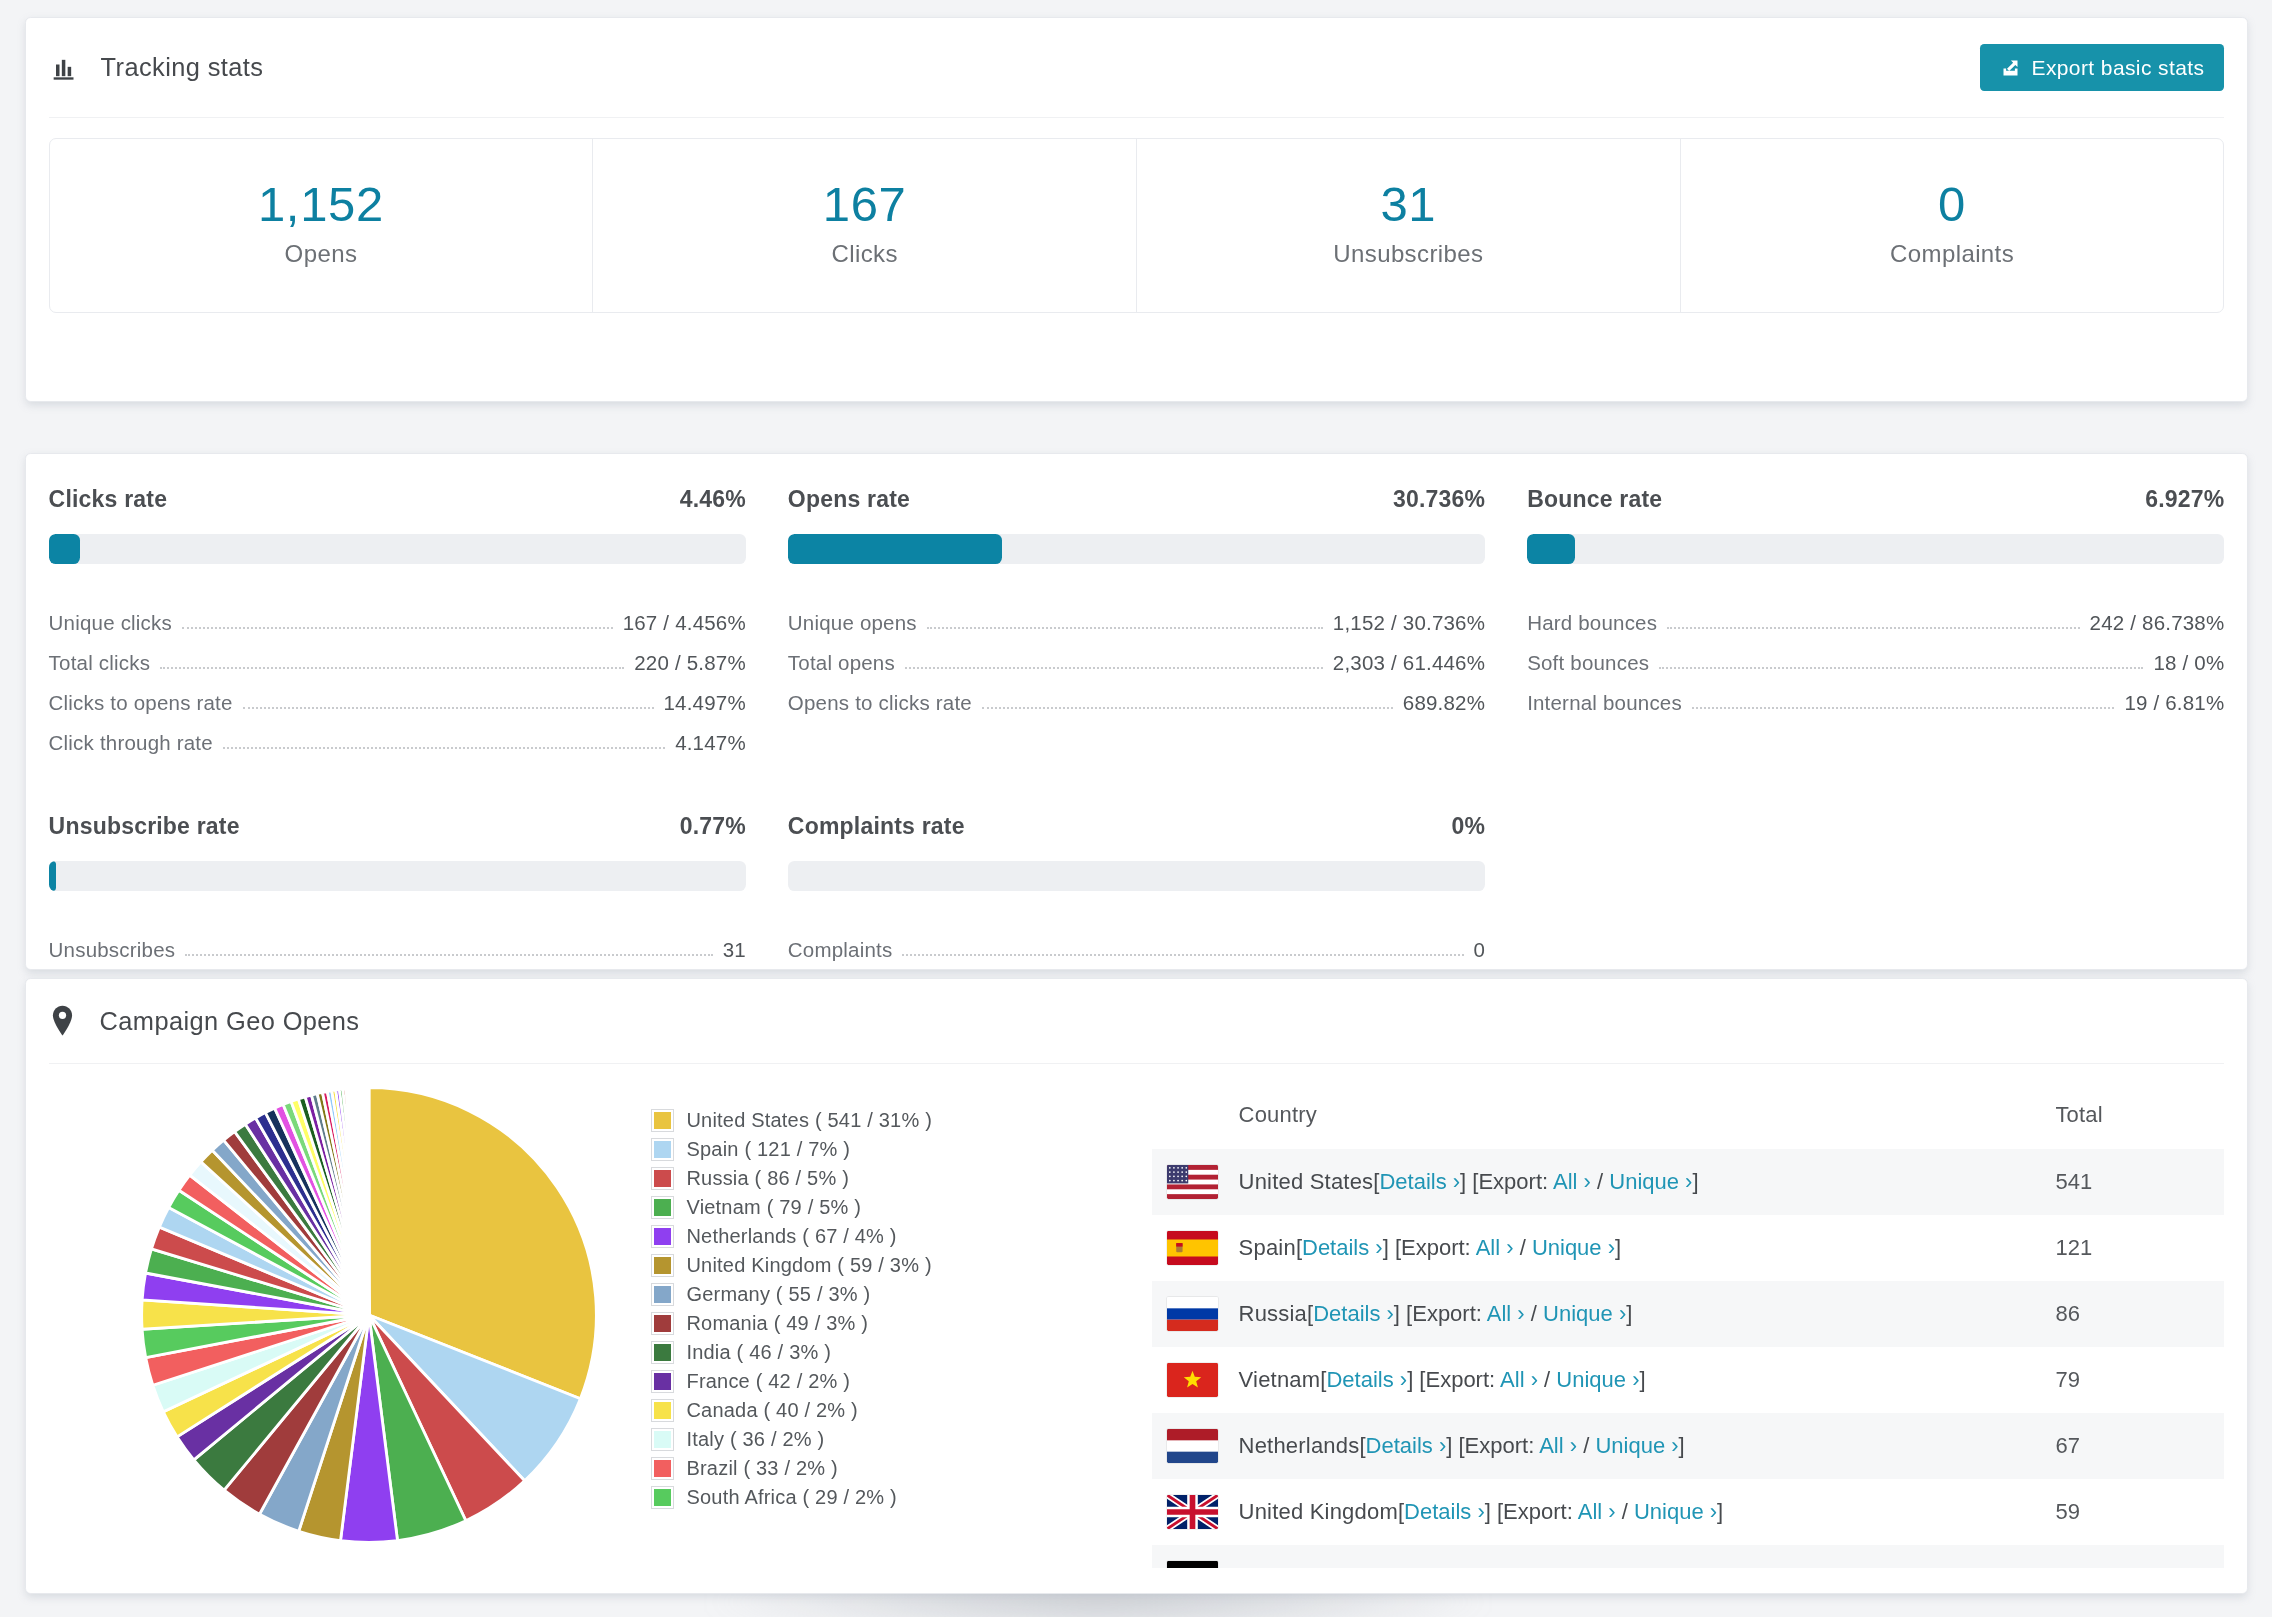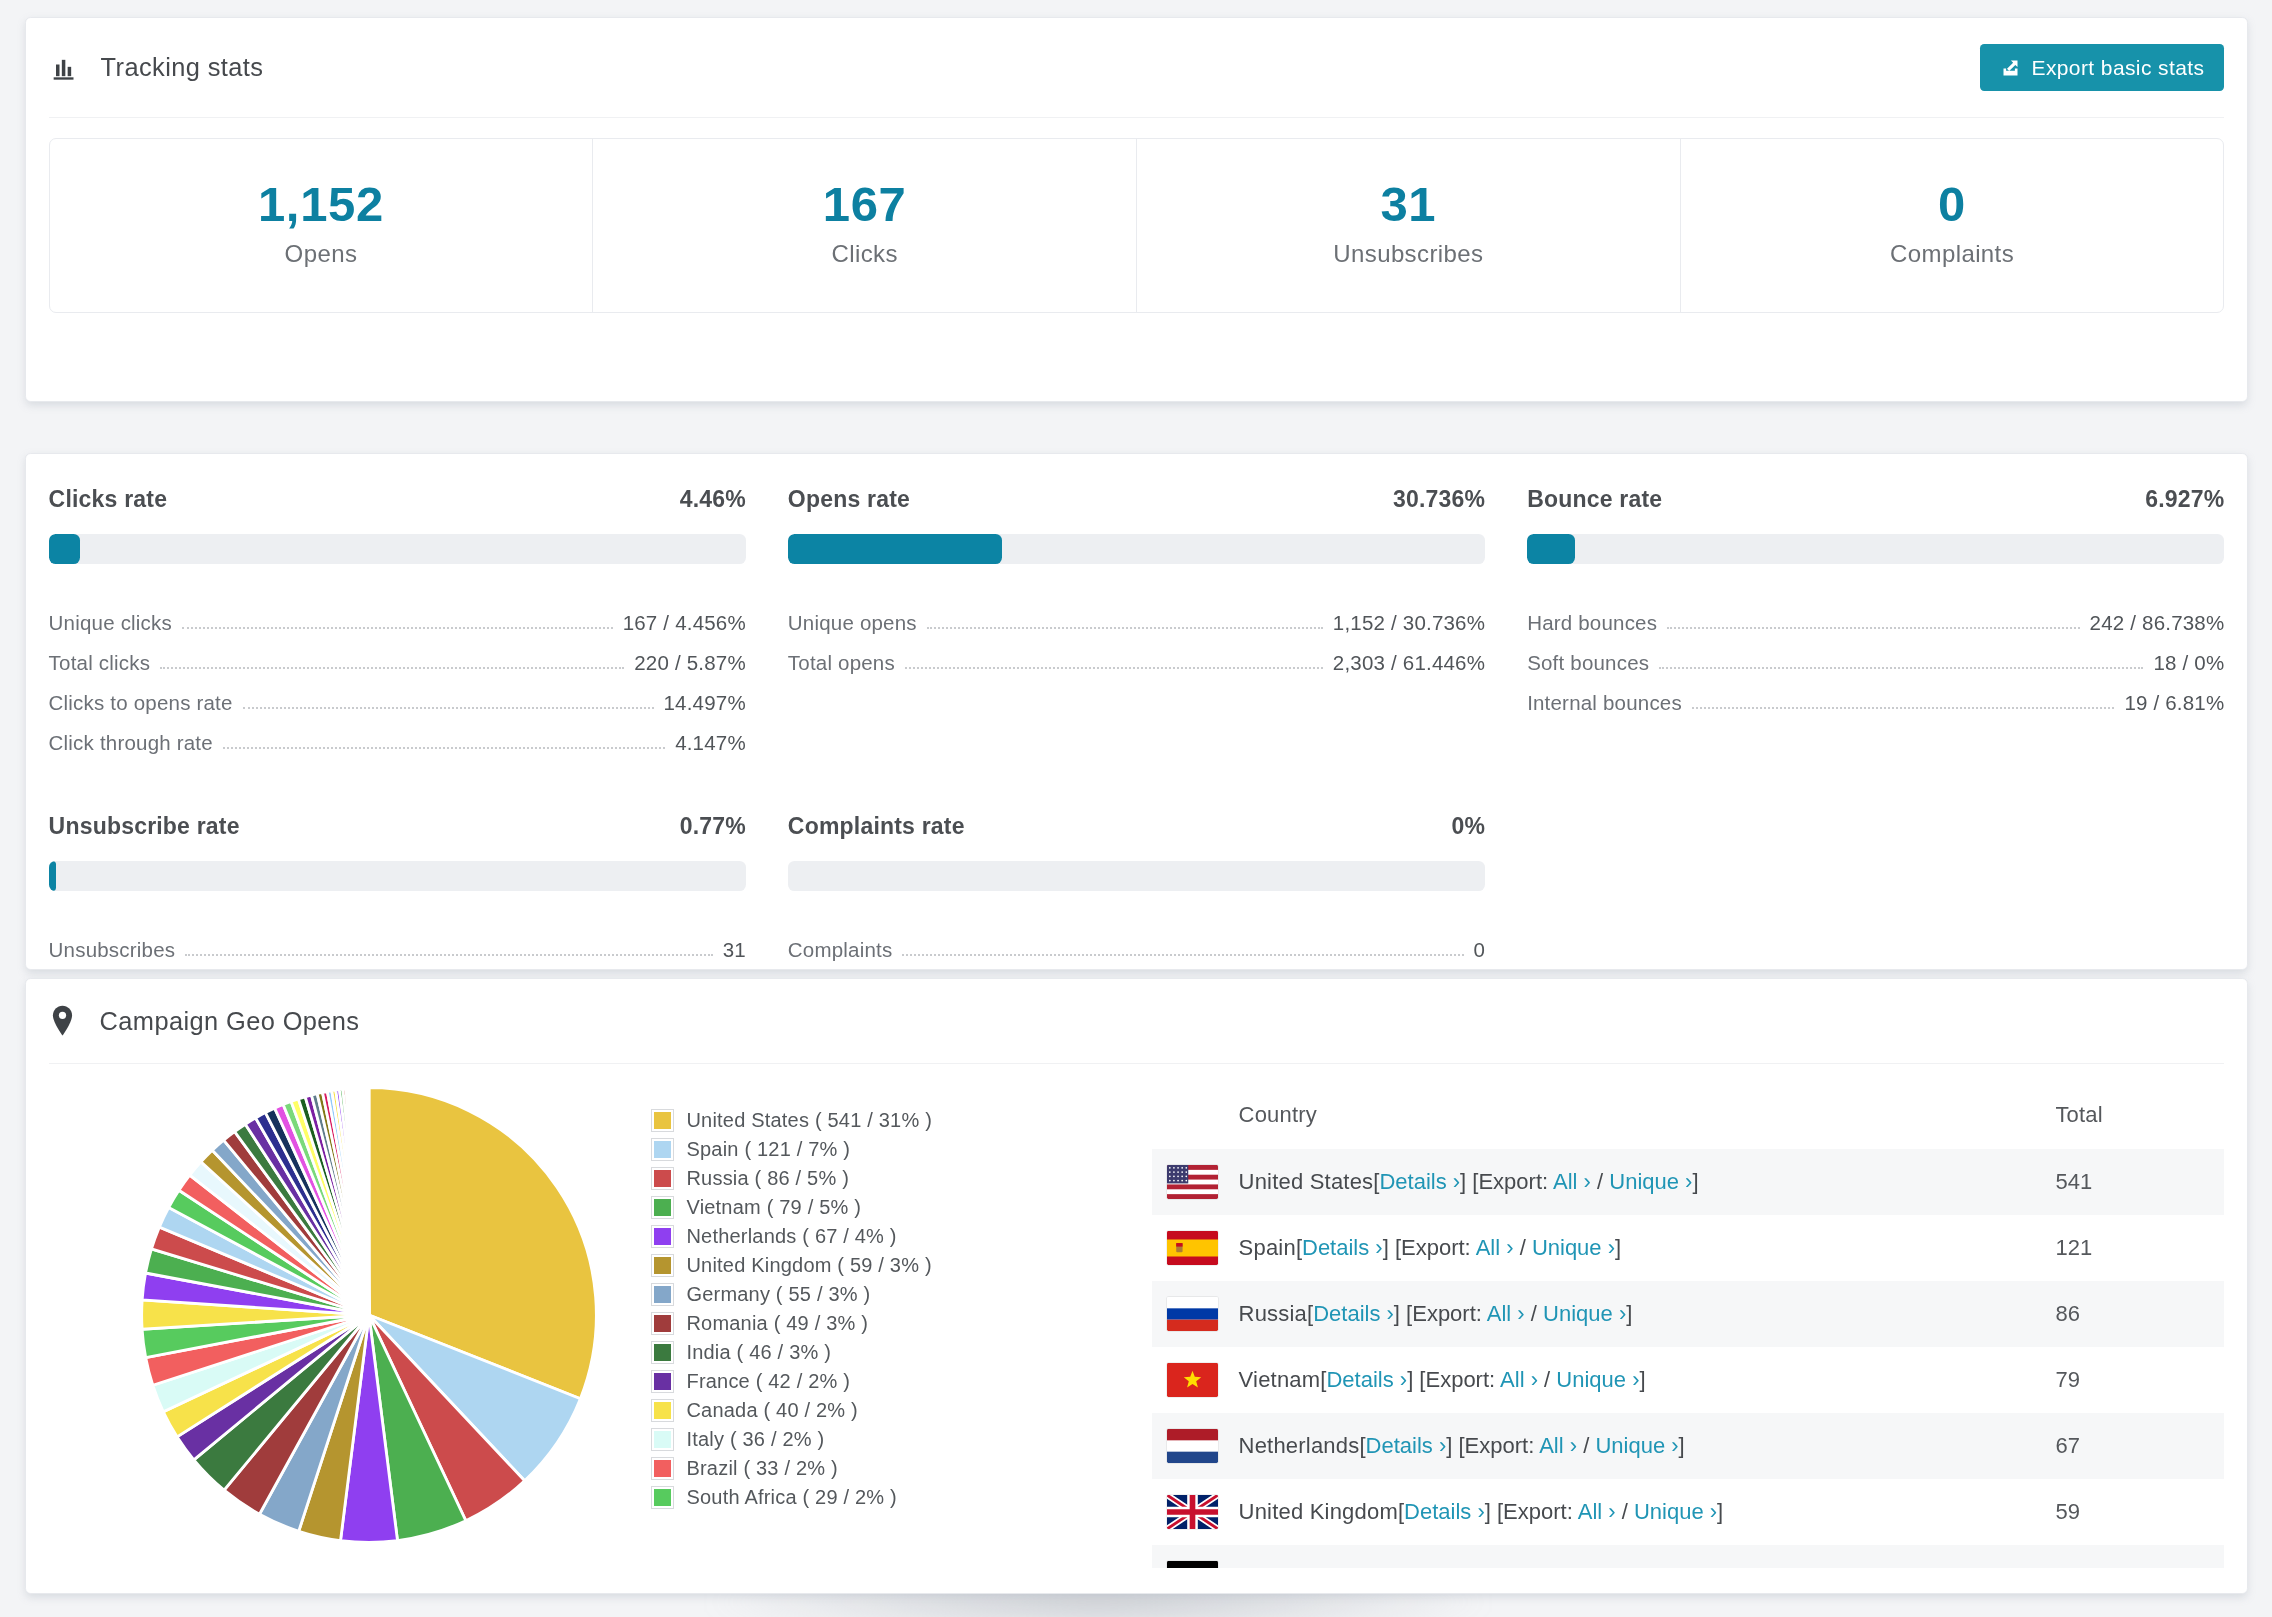--- a/index.html
+++ b/index.html
@@ -45,21 +45,21 @@
   .card-body-stats{padding:20px 22.6px 0 22.6px;}
   .statrow{
     display:flex;border:1.4px solid #e9ebef;border-radius:7px;
     overflow:hidden;background:#fff;
   }
   .statcell{
     flex:1 1 0;text-align:center;padding:41px 0 44px 0;
     border-left:1.4px solid #e9ebef;
   }
   .statcell:first-child{border-left:none;}
-  .stat-num{font-size:49px;font-weight:700;color:#0d80a1;letter-spacing:0.7px;line-height:1;}
+  .stat-num{font-size:49px;font-weight:400;color:#0d80a1;letter-spacing:0.7px;line-height:1;}
   .stat-lbl{font-size:24px;color:#6c7075;margin-top:11.3px;letter-spacing:0.4px;}
 
   
   .rates-grid{
     display:grid;grid-template-columns:repeat(3,1fr);
     column-gap:42px;row-gap:58px;
     padding:32px 22.6px 28px 22.6px;
   }
   .rate-head{display:flex;justify-content:space-between;align-items:baseline;margin-bottom:21px;}
   .rate-title,.rate-value{font-size:23px;font-weight:700;color:#4b4e52;letter-spacing:0.2px;}
@@ -202,20 +202,25 @@
           <div class="rrows">
             <div class="rrow">
               <span class="rlabel">Unique opens</span>
               <span class="dots"></span>
               <span class="rval">1,152 / 30.736%</span>
             </div>
             <div class="rrow">
               <span class="rlabel">Total opens</span>
               <span class="dots"></span>
               <span class="rval">2,303 / 61.446%</span>
+            </div>
+            <div class="rrow">
+              <span class="rlabel">Opens to clicks rate</span>
+              <span class="dots"></span>
+              <span class="rval">689.82%</span>
             </div>
           </div>
         </div>
         <div class="rate">
           <div class="rate-head">
             <span class="rate-title">Bounce rate</span>
             <span class="rate-value">6.927%</span>
           </div>
           <div class="bar">
             <div class="bar-fill" style="width: 6.927%;"></div>

